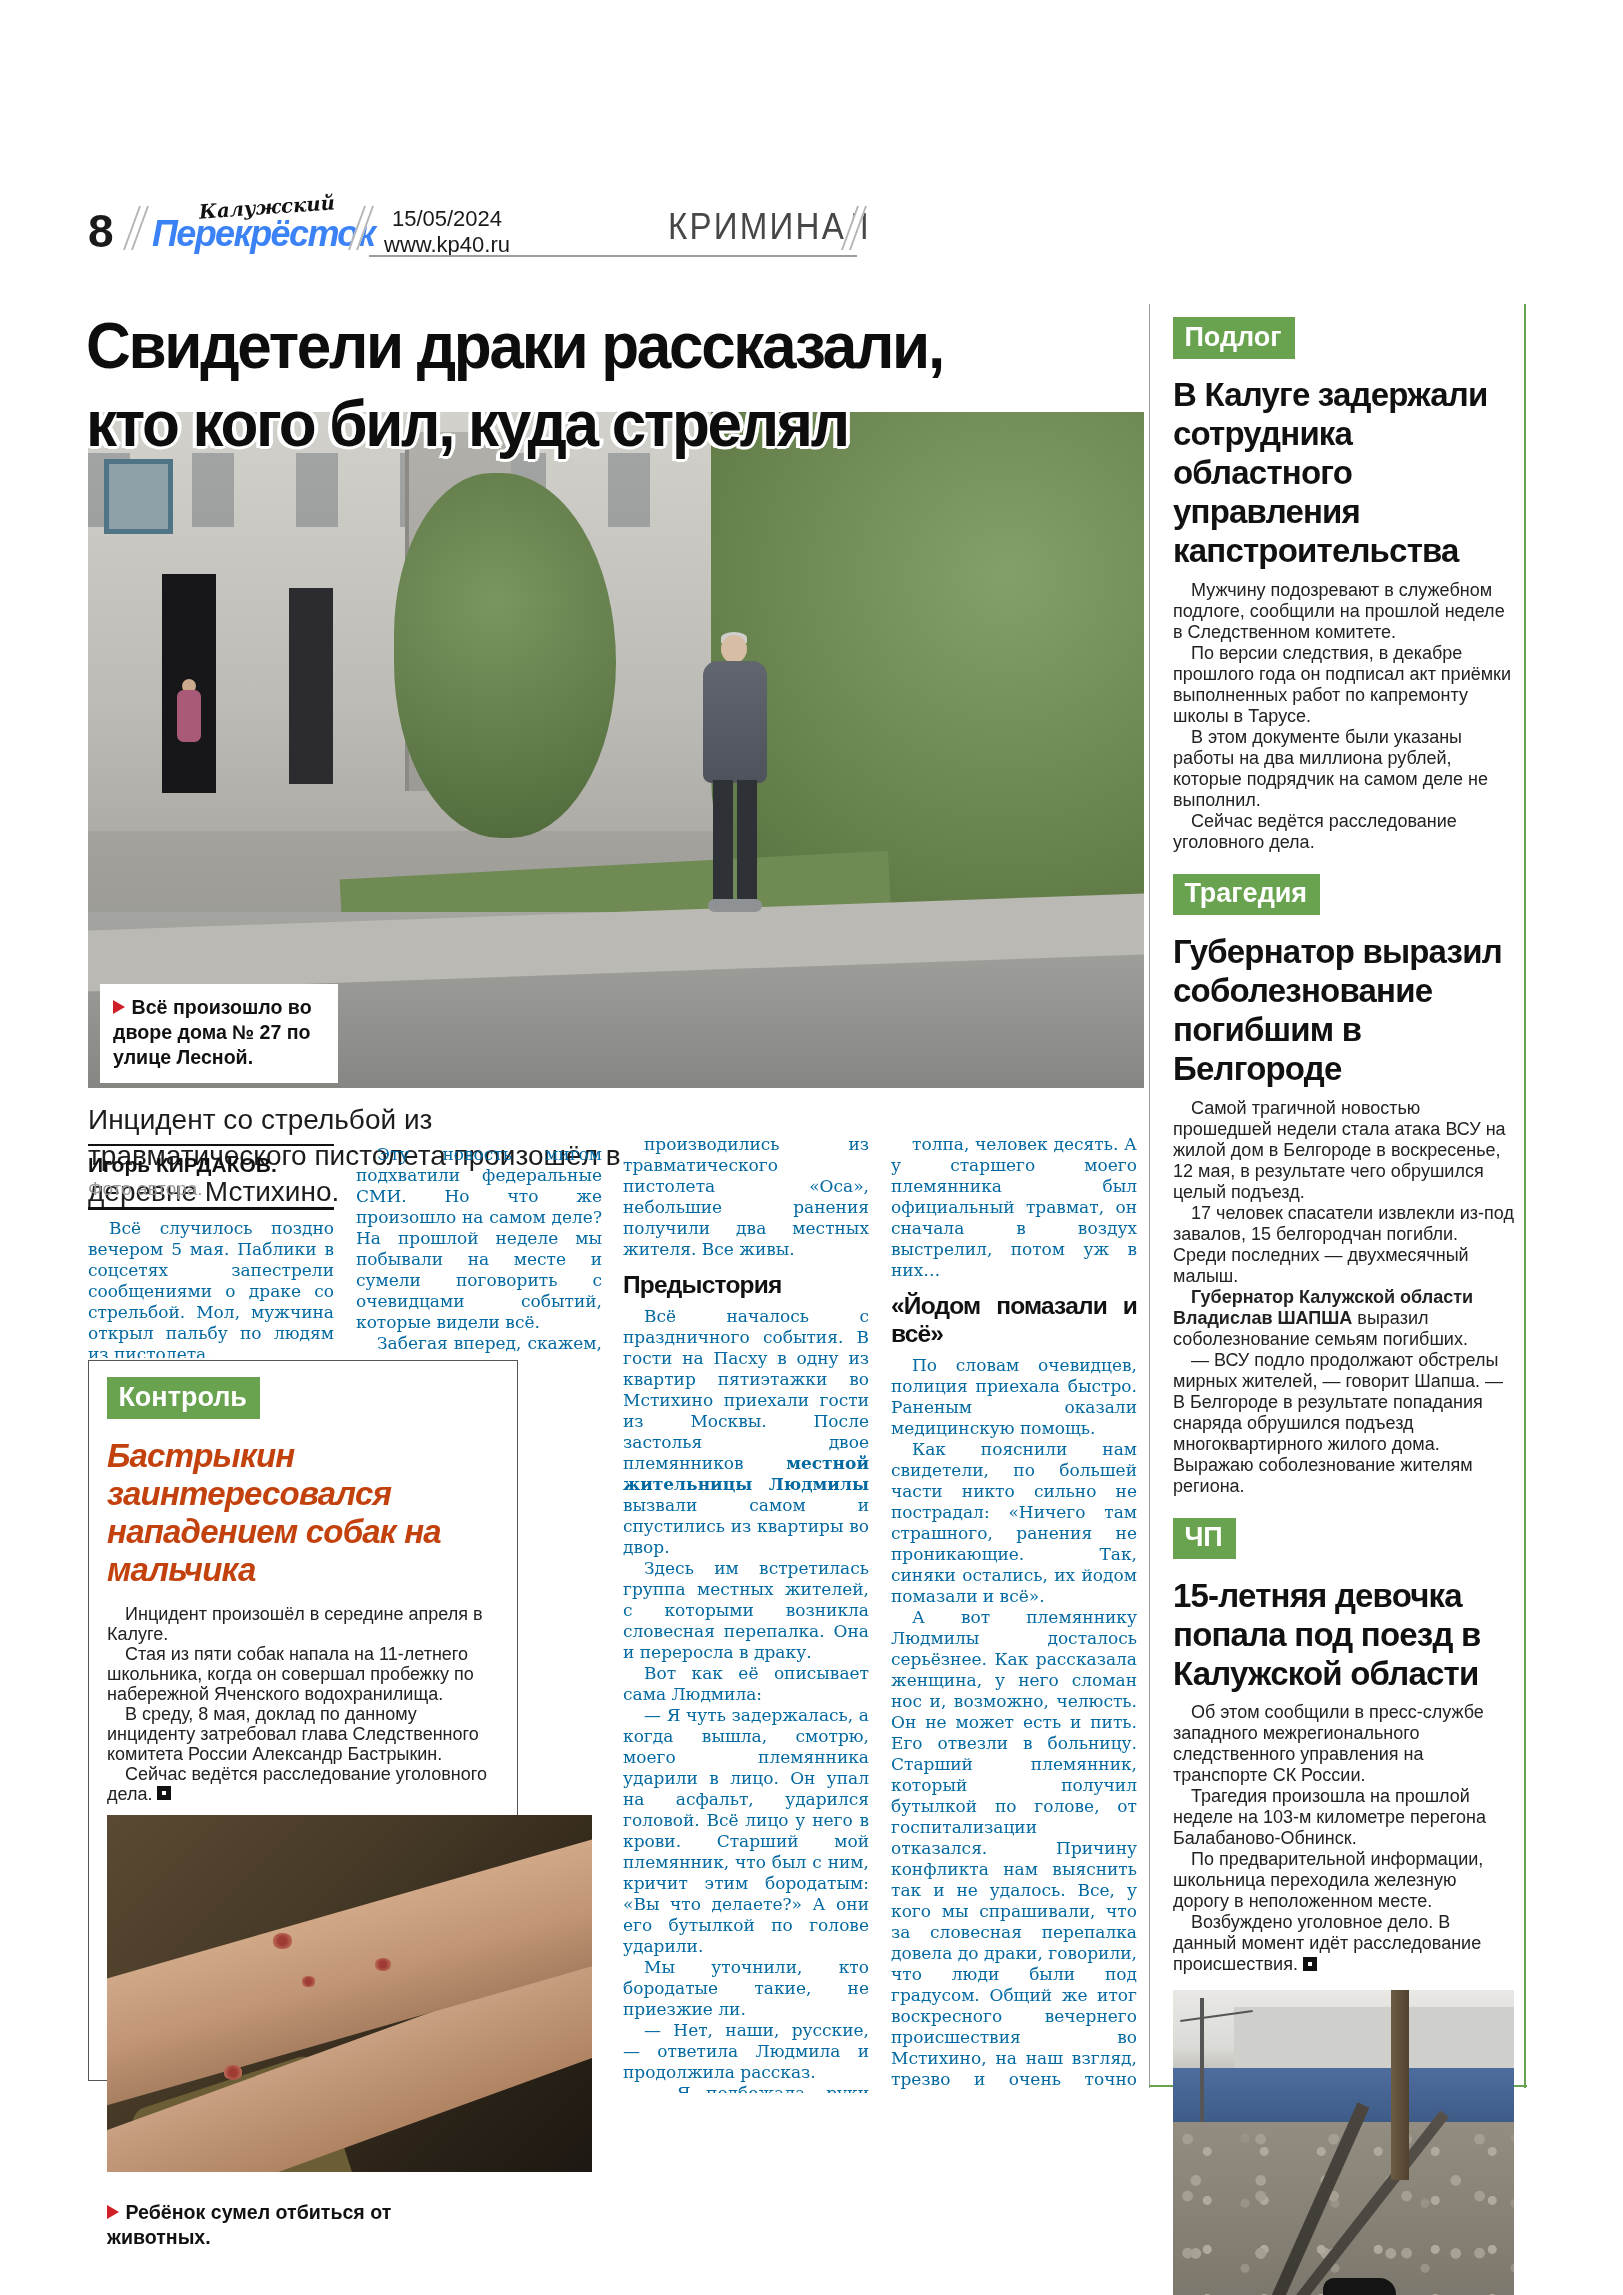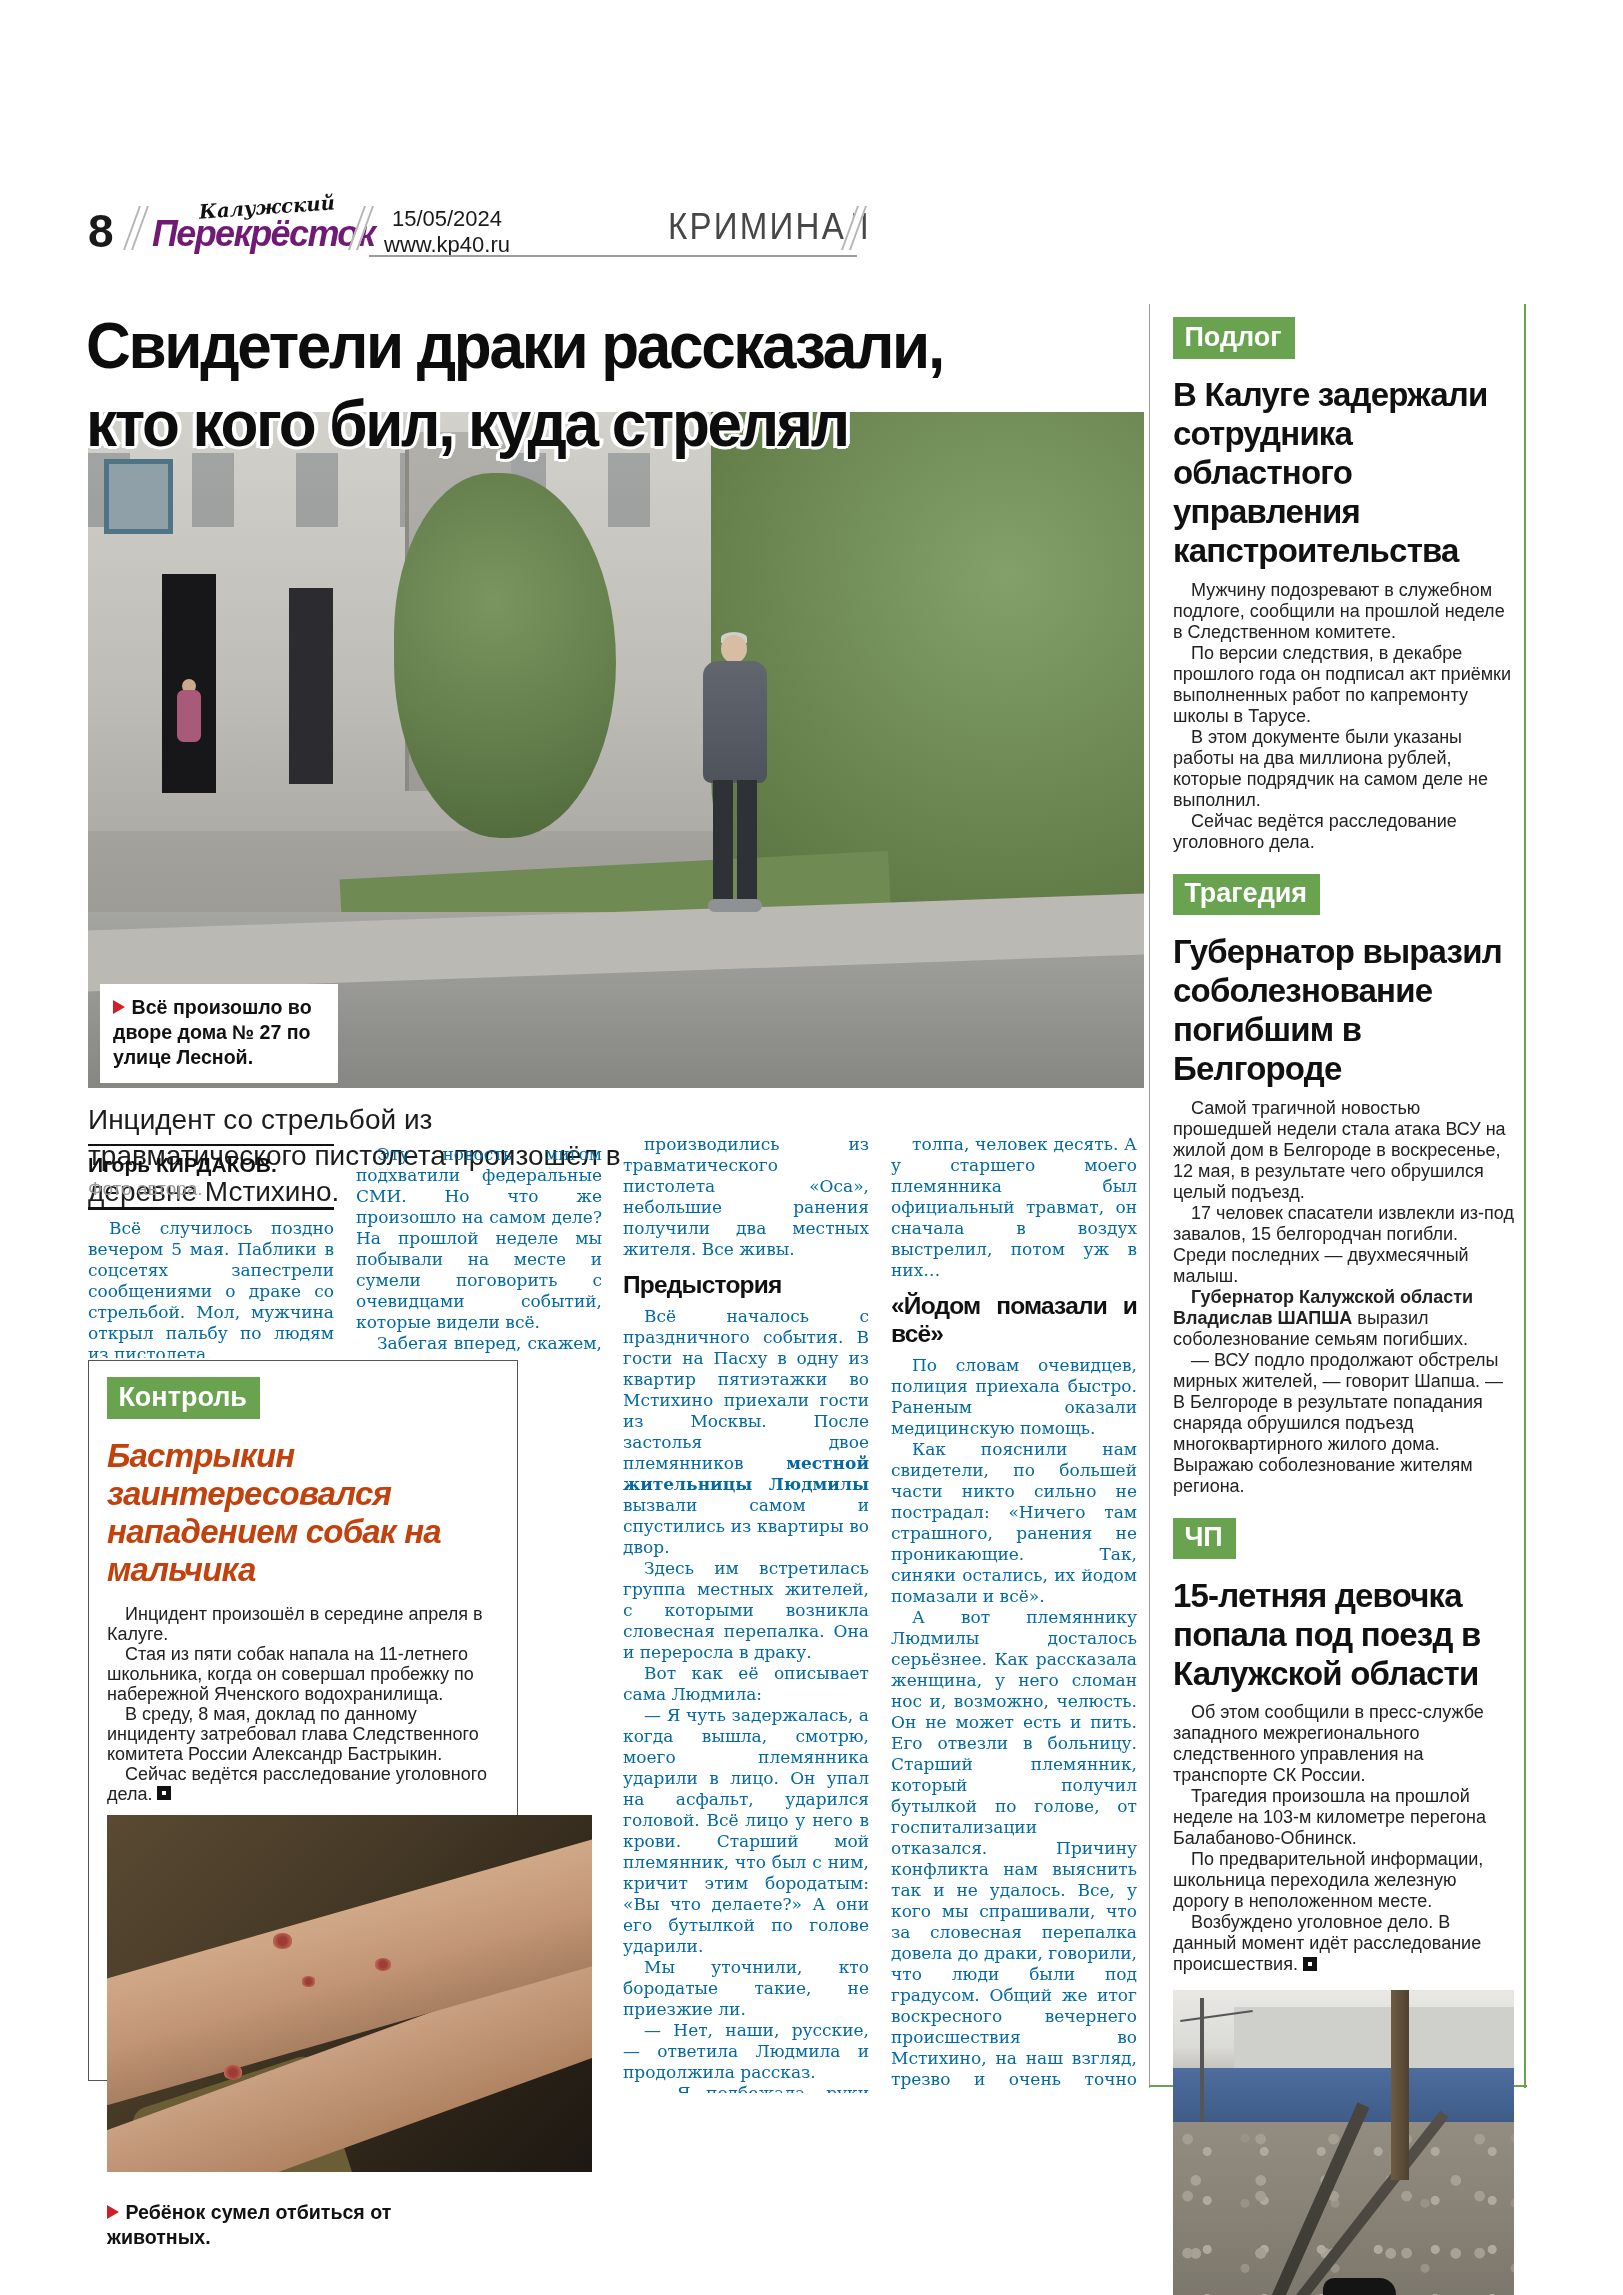--- a/index.html
+++ b/index.html
@@ -8,21 +8,21 @@
   #page { position:relative; width:1623px; height:2295px; background:#fff; overflow:hidden; margin:0 auto; }
 
   
   #page-num { position:absolute; left:88px; top:204px; font-size:46px; font-weight:bold; color:#1a1a1a; }
   .slash { position:absolute; width:9.8px; height:44px; border-left:2.4px solid #b5b5b5; border-right:2.4px solid #b5b5b5; transform:skewX(-20deg); background:#fff; }
   #slash1 { left:131px; top:206px; }
   #slash2 { left:356px; top:206px; }
   #slash3 { left:849px; top:206px; }
   #logo-wrap { position:absolute; left:152px; top:202px; width:196px; }
   #logo-top { position:absolute; left:47px; top:-6.5px; font-family:"DejaVu Serif", serif; font-style:italic; font-weight:bold; font-size:19.6px; color:#111; transform:rotate(-4deg); }
-  #logo-main { position:absolute; left:0; top:11.4px; font-size:36px; font-weight:bold; font-style:italic; color:#701a75; letter-spacing:-1.6px; }
+  #logo-main { position:absolute; left:0; top:11.4px; font-size:36px; font-weight:bold; font-style:italic; color:#3b82f6; letter-spacing:-1.6px; }
   #date-block { position:absolute; left:384px; top:206px; text-align:center; }
   #date-line1 { font-size:22px; color:#1a1a1a; }
   #date-line2 { font-size:22px; color:#1a1a1a; }
   #header-rule { position:absolute; left:369px; top:255px; width:488px; height:1.6px; background:#9c9c9c; }
   #section-title { position:absolute; left:668px; top:206px; font-size:36px; color:#474747; letter-spacing:2.4px; transform:scaleX(.92); transform-origin:left; }
 
   
   #headline { position:absolute; left:86px; top:307px; z-index:5; font-weight:bold; color:#0d0d0d; font-size:64px; line-height:78px; letter-spacing:-2.4px; transform:scaleX(.97); transform-origin:left top;
     text-shadow:-3.3px 0 0 #fff,3.3px 0 0 #fff,0 -3.3px 0 #fff,0 3.3px 0 #fff,-2.4px -2.4px 0 #fff,2.4px 2.4px 0 #fff,-2.4px 2.4px 0 #fff,2.4px -2.4px 0 #fff,-4.1px 1.6px 0 #fff,4.1px -1.6px 0 #fff; }
 

